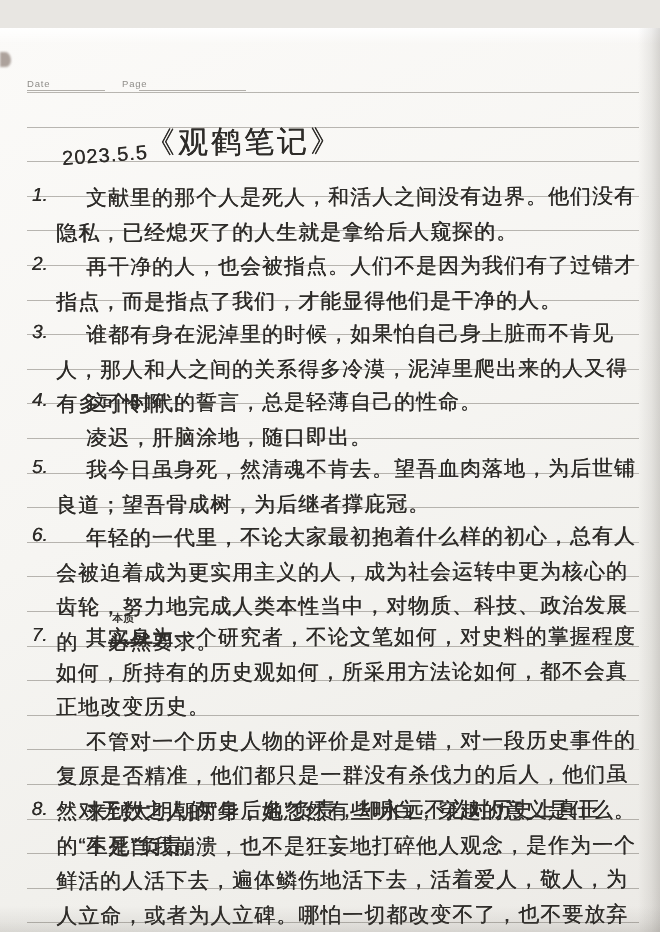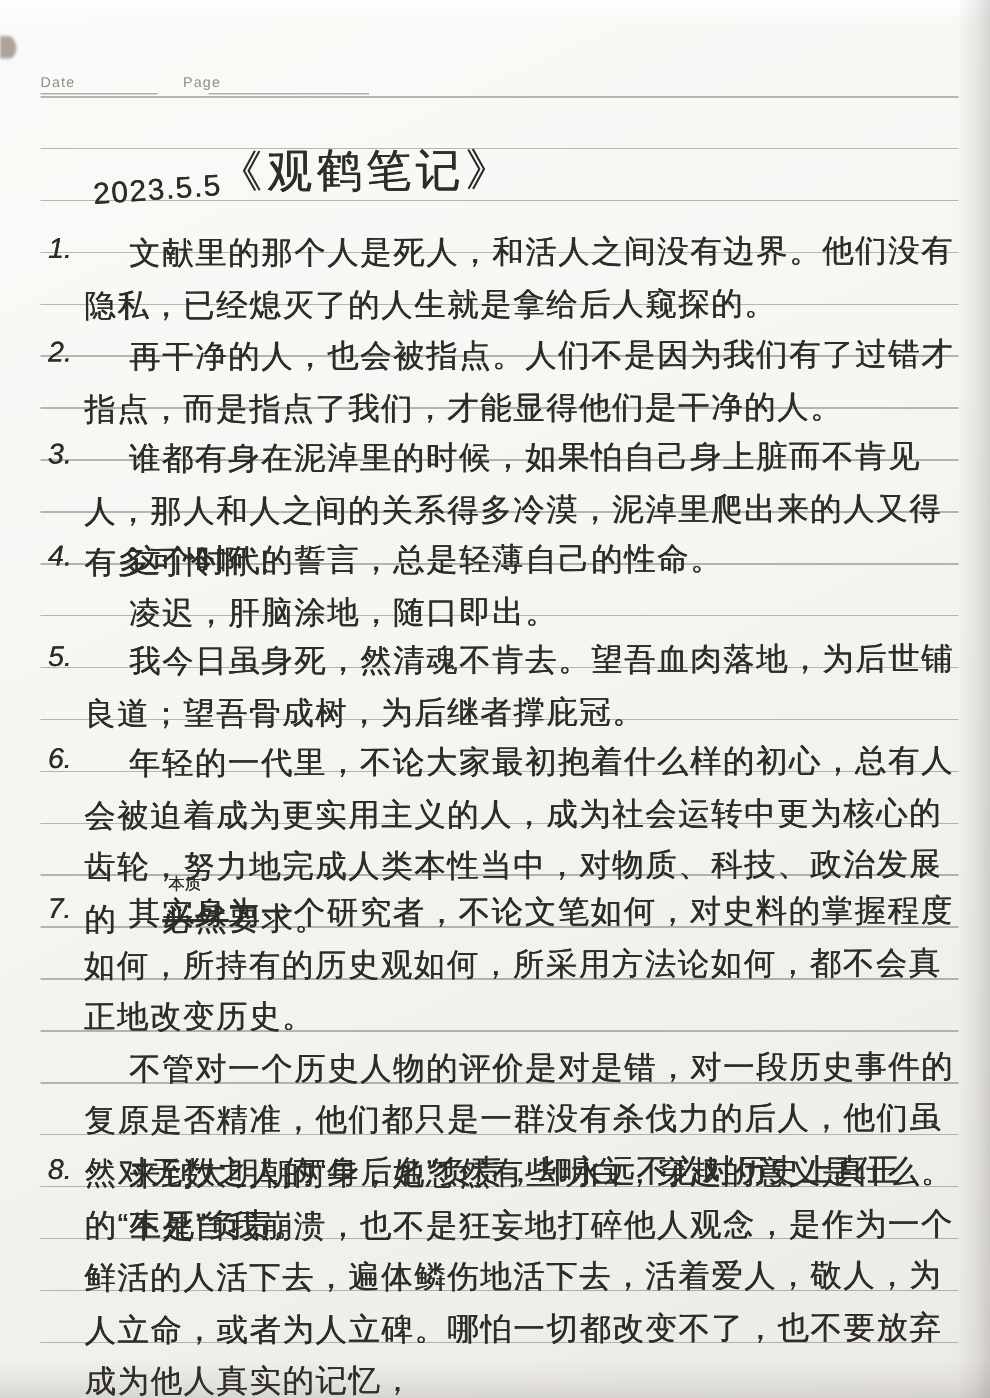--- a/index.html
+++ b/index.html
@@ -4,20 +4,21 @@
 <style>
   html,body{margin:0;padding:0;}
   body{
     width:660px;height:932px;position:relative;overflow:hidden;
     background:#e8e6e2;
     font-family:"Liberation Sans","DejaVu Sans",sans-serif;
   }
   .paper{
     position:absolute;inset:0;
     background:linear-gradient(155deg,#fbfaf8 0%,#f6f5f2 45%,#f0efeb 78%,#eceae6 100%);
+    margin-top:28px;
   }
   .edge-right{
     position:absolute;top:0;right:0;width:22px;height:100%;
     background:linear-gradient(to right,rgba(0,0,0,0) 0%,rgba(90,85,78,.10) 60%,rgba(90,85,78,.22) 100%);
   }
   .edge-bottom{
     position:absolute;left:0;bottom:0;width:100%;height:26px;
     background:linear-gradient(to bottom,rgba(0,0,0,0) 0%,rgba(90,85,78,.08) 60%,rgba(90,85,78,.16) 100%);
   }
   .edge-top{

